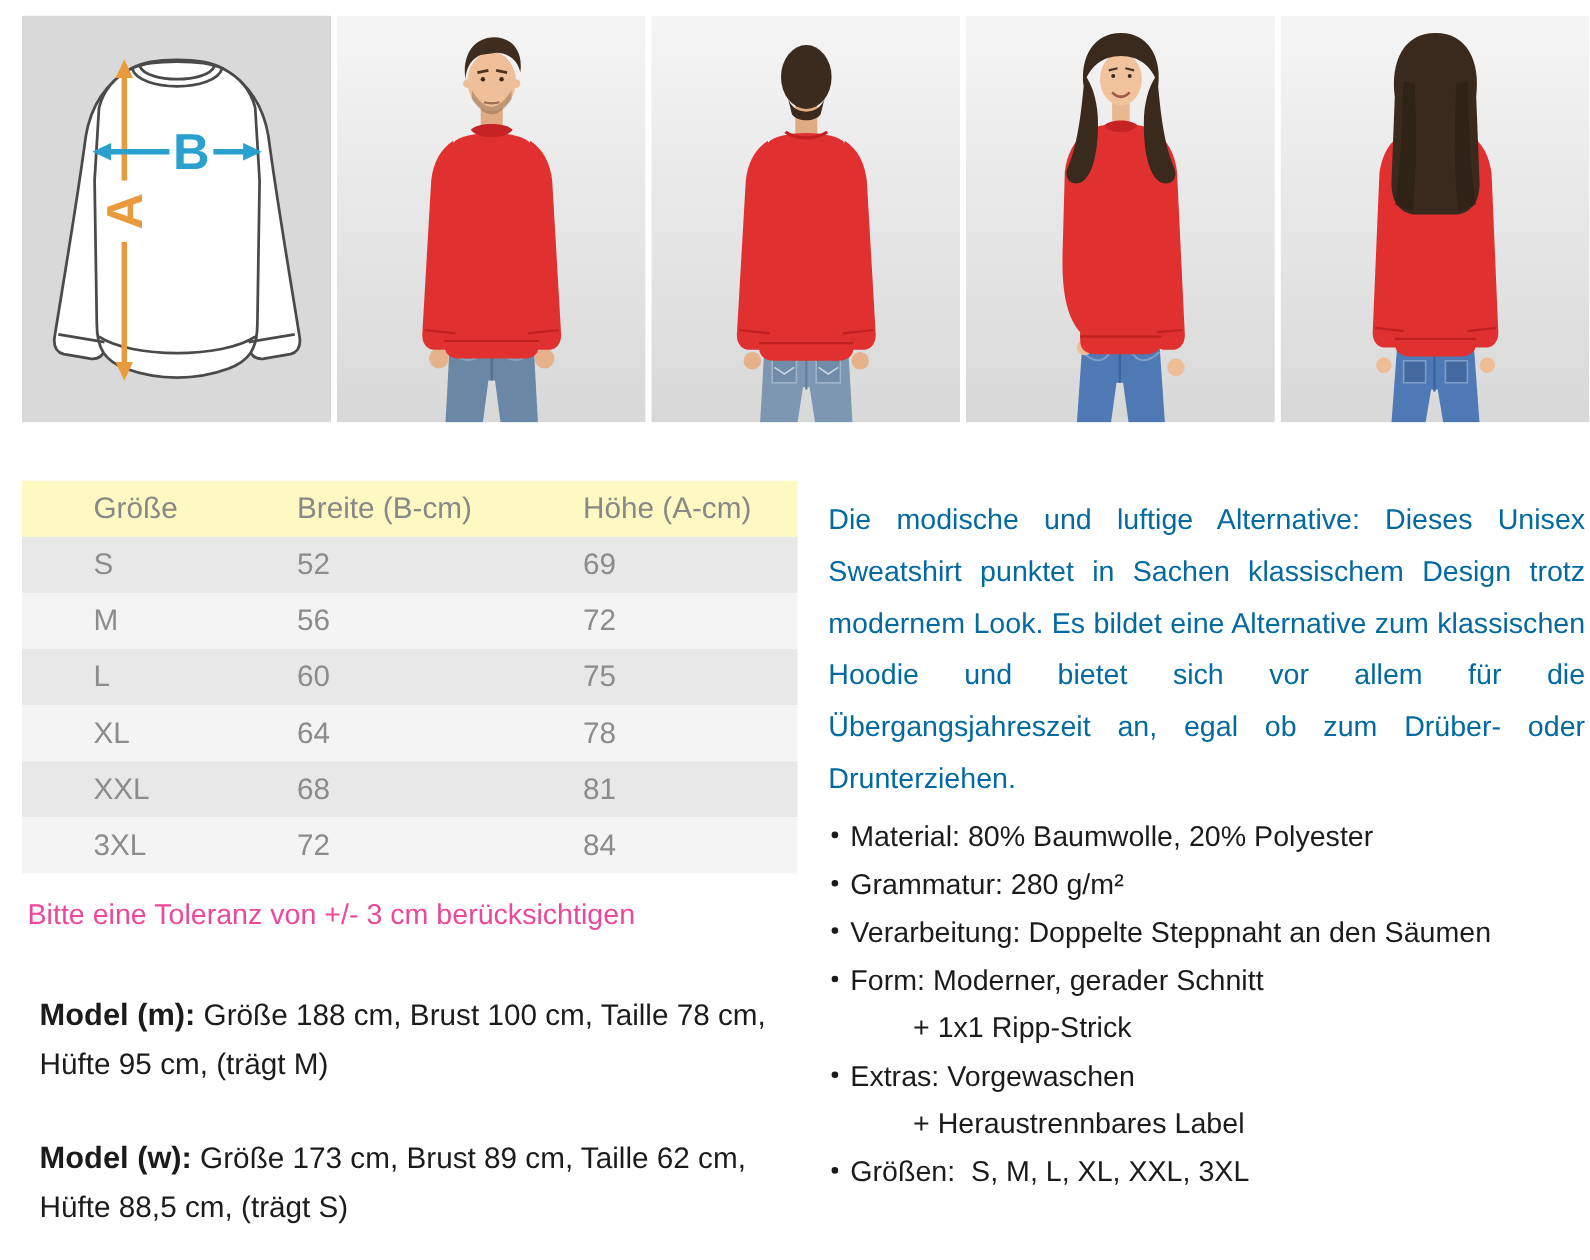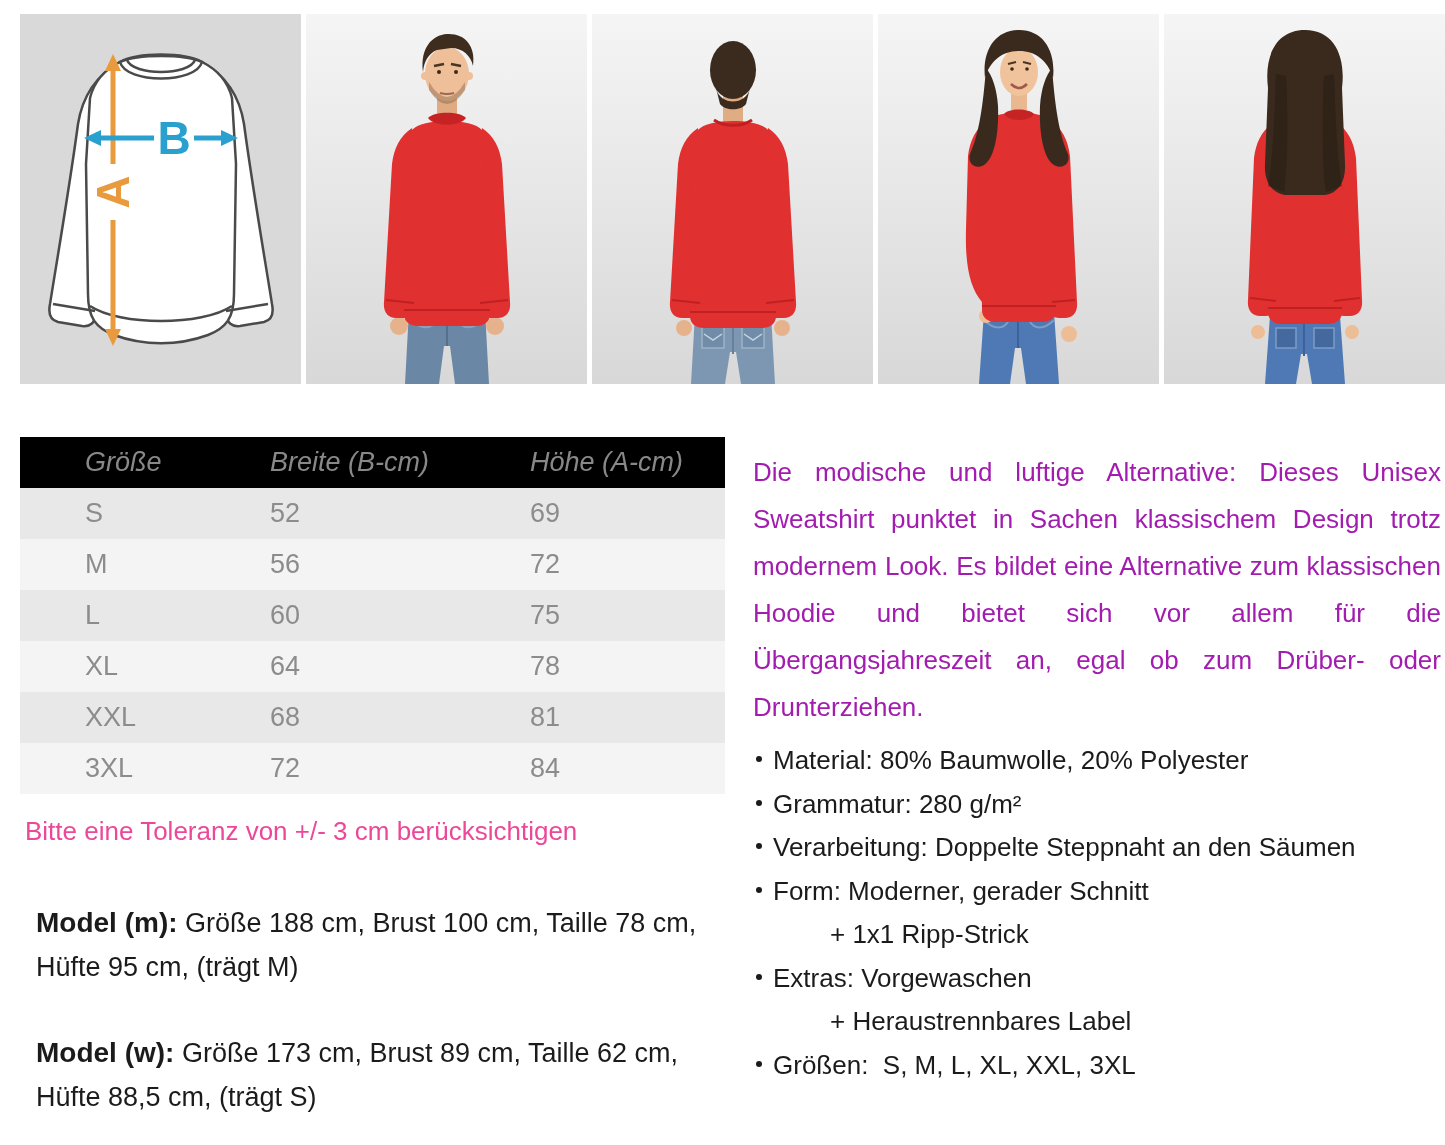--- a/index.html
+++ b/index.html
@@ -14,33 +14,33 @@
   
   .size-table{
     position:absolute;left:20px;top:437px;width:705px;
     border-collapse:collapse;font-size:27px;color:#8c8c8c;table-layout:fixed;
   }
   .size-table tr{height:51px;}
   .size-table td{padding:0;vertical-align:middle;}
   .size-table td:nth-child(1){padding-left:65px;width:185px;}
   .size-table td:nth-child(2){width:260px;margin-left:16px;}
   .size-table td:nth-child(3){width:195px;}
-  .size-table tr.hdr{background:#000000;color:#888888;font-style:italic;}
+  .size-table tr.hdr{background:#fef9c3;color:#888888;}
   .size-table tr.dark{background:#e8e8e8;}
   .size-table tr.light{background:#f4f4f4;}
   
   .tolerance{position:absolute;left:25px;top:816px;font-size:26px;color:#ec4899;}
   .model-block{position:absolute;left:36px;width:695px;font-size:27px;line-height:44px;color:#1b1b1b;}
   #model-m{top:901px;}
   #model-w{top:1031px;}
   .model-label{font-weight:bold;font-size:28px;}
   
   .description{
     position:absolute;left:753px;top:449px;width:688px;
-    font-size:26px;line-height:47px;text-align:justify;color:#a21caf;
+    font-size:26px;line-height:47px;text-align:justify;color:#0369a1;
   }
   .features{
     position:absolute;left:753px;top:739px;width:688px;margin:0;padding:0;
     list-style:none;font-size:26px;line-height:43.5px;color:#1b1b1b;
   }
   .features li{position:relative;padding-left:20px;}
   .features li::before{
     content:"";position:absolute;left:3px;top:17px;width:6px;height:6px;
     border-radius:50%;background:#1b1b1b;
   }

